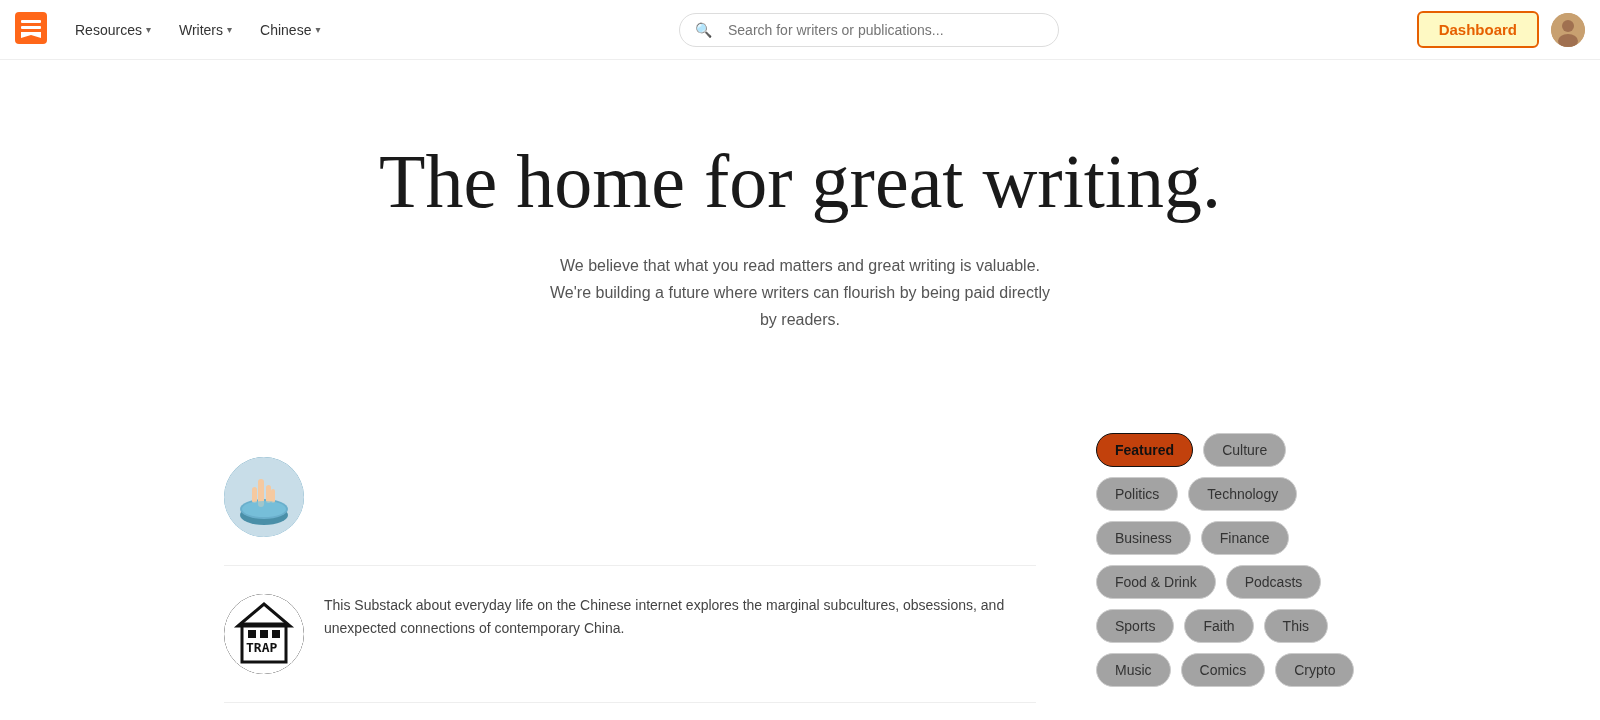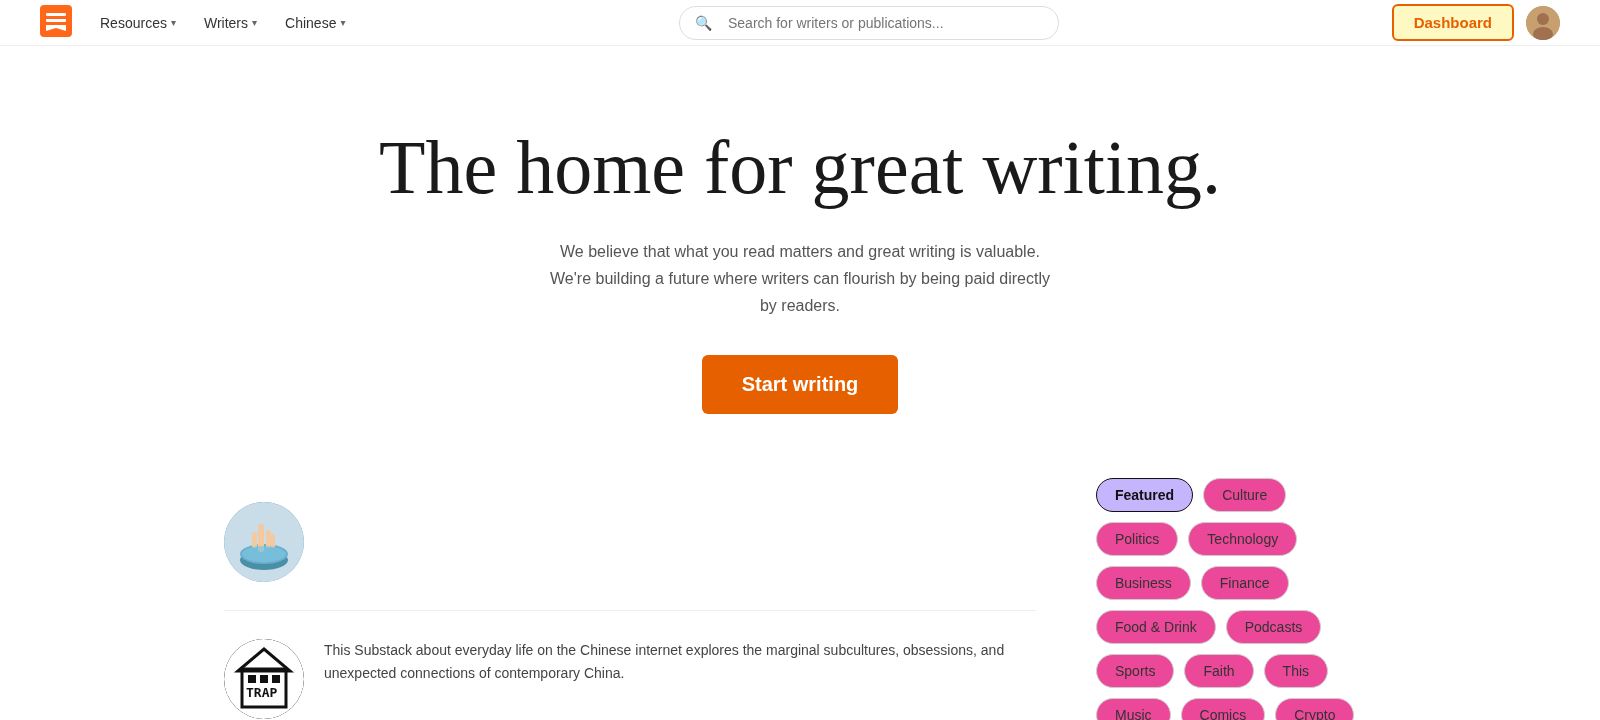--- a/index.html
+++ b/index.html
@@ -1,21 +1,21 @@
 <!DOCTYPE html>
 <html><head>
   <meta charset="utf-8">
   <style>
     * { margin: 0; padding: 0; box-sizing: border-box; }
     body { font-family: -apple-system, BlinkMacSystemFont, 'Segoe UI', sans-serif; background: #fff; color: #222; }
 
     
     .navbar {
       display: flex; align-items: center; justify-content: space-between;
-      padding: 0 40px; height: 46px; border-bottom: 1px solid #eee; position: relative; z-index: 10;
+      padding: 0 15px; height: 60px; border-bottom: 1px solid #eee; position: relative; z-index: 10;
     }
     .navbar-left { display: flex; align-items: center; gap: 28px; }
     .logo-icon { width: 32px; height: 32px; }
     .nav-link {
       display: flex; align-items: center; gap: 4px; font-size: 14px; color: #333;
       cursor: pointer; text-decoration: none; font-weight: 500;
     }
     .chevron { font-size: 10px; color: #666; }
     .search-bar {
       display: flex; align-items: center; gap: 8px;
@@ -77,25 +77,25 @@
     .pub-info { flex: 1; }
     .pub-name { font-size: 20px; font-weight: 700; color: #111; margin-bottom: 8px; }
     .pub-desc { font-size: 14px; color: #444; line-height: 1.6; margin-bottom: 10px; }
     .pub-meta { font-size: 13px; color: #777; }
 
     
     .categories { width: 280px; flex-shrink: 0; padding-top: 4px; }
     .category-grid { display: flex; flex-wrap: wrap; gap: 10px; }
     .category-tag {
       border: 1px solid #ccc; border-radius: 20px; padding: 8px 18px;
-      font-size: 14px; color: #333; cursor: pointer; background: #ec4899;
+      font-size: 14px; color: #333; cursor: pointer; background: #a3a3a3;
       font-weight: 400; transition: background 0.15s;
     }
     .category-tag.active {
-      background: #c4b5fd; border-color: #111; font-weight: 600; color: #111;
+      background: #c2410c; border-color: #111; font-weight: 600; color: #111;
     }
   </style>
 </head>
 <body>
 
 <nav class="navbar">
   <div class="navbar-left">
 
     <a href="#">
       <svg class="logo-icon" viewBox="0 0 32 32" fill="none" xmlns="http://www.w3.org/2000/svg">
@@ -134,21 +134,20 @@
         <circle cx="17" cy="13" r="6" fill="#a07050"></circle>
         <ellipse cx="17" cy="28" rx="10" ry="7" fill="#a07050"></ellipse>
       </svg>
     </div>
   </div>
 </nav>
 
 <section class="hero">
   <h1 class="hero-title">The home for great writing.</h1>
   <p class="hero-subtitle">We believe that what you read matters and great writing is valuable. We're building a future where writers can flourish by being paid directly by readers.</p>
-  <button class="start-writing-btn">Start writing</button>
 </section>
 
 <div class="main-content">
 
   <div class="publications-list">
 
     <div class="pub-item">
       <div class="pub-avatar pub-avatar-1">
         <svg width="80" height="80" viewBox="0 0 80 80">
           <circle cx="40" cy="40" r="40" fill="#c8dde8"></circle>

